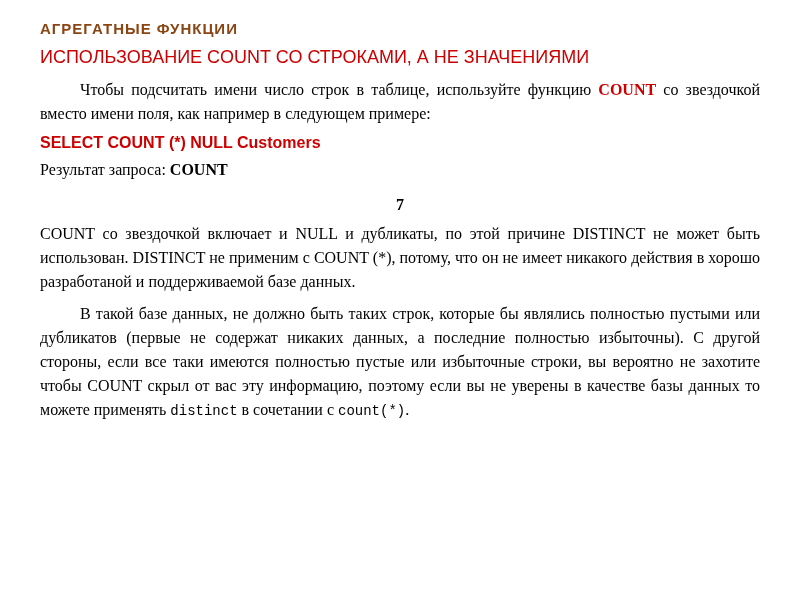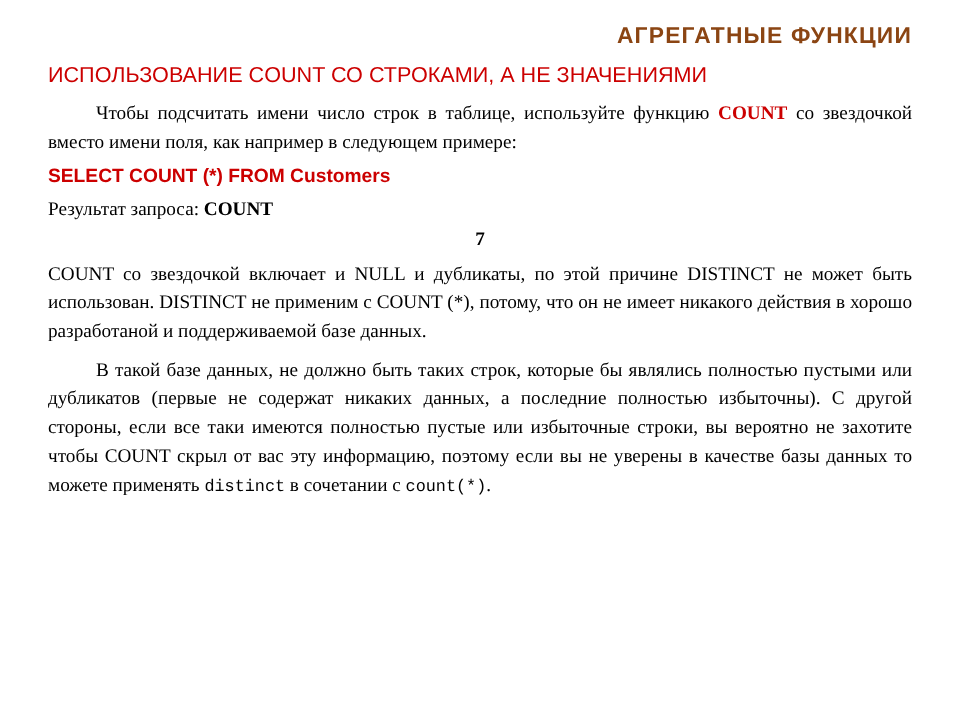--- a/index.html
+++ b/index.html
@@ -10,24 +10,24 @@
     body {
       background: #fff;
       font-family: 'Times New Roman', Times, serif;
       font-size: 16px;
       color: #000;
       width: 800px;
       min-height: 600px;
       padding: 20px 40px 20px 40px;
     }
     .page-title {
-      text-align: right;
+      text-align: left;
       font-weight: bold;
       color: #8B4513;
-      font-size: 19px;
+      font-size: 15px;
       letter-spacing: 1px;
       margin-bottom: 10px;
       font-family: Arial, sans-serif;
     }
     .section-heading {
       font-weight: normal;
       color: #cc0000;
       font-size: 18px;
       margin-bottom: 10px;
       text-align: justify;
@@ -50,21 +50,21 @@
       font-weight: bold;
     }
     .sql-line {
       color: #cc0000;
       font-weight: bold;
       font-size: 16px;
       margin-bottom: 6px;
       font-family: Arial, sans-serif;
     }
     .result-line {
-      margin-bottom: 4px;
+      margin-bottom: 14px;
       line-height: 1.5;
     }
     .result-number {
       text-align: center;
       font-weight: bold;
       font-size: 16px;
       margin-bottom: 8px;
     }
     .mono {
       font-family: 'Courier New', Courier, monospace;
@@ -76,21 +76,21 @@
 <body>
 
 <div class="page-title">АГРЕГАТНЫЕ ФУНКЦИИ</div>
 
 <div class="section-heading">ИСПОЛЬЗОВАНИЕ COUNT СО СТРОКАМИ, А НЕ ЗНАЧЕНИЯМИ</div>
 
 <p class="paragraph indent">
   <span>Чтобы подсчитать имени число строк в таблице, используйте функцию </span><span class="red-bold">COUNT</span><span> со звездочкой вместо имени поля, как например в следующем примере:</span>
 </p>
 
-<div class="sql-line">SELECT COUNT (*) FROM Customers</div>
+<div class="sql-line">SELECT COUNT (*) NULL Customers</div>
 
 <div class="result-line">
   <span>Результат запроса:  </span><span class="bold">COUNT</span>
 </div>
 
 <div class="result-number">7</div>
 
 <p class="paragraph">COUNT со звездочкой включает и NULL и дубликаты, по этой причине DISTINCT не может быть использован. DISTINCT не применим с COUNT (*), потому, что он не имеет никакого действия в хорошо разработаной и поддерживаемой базе данных.</p>
 
 <p class="paragraph indent">

